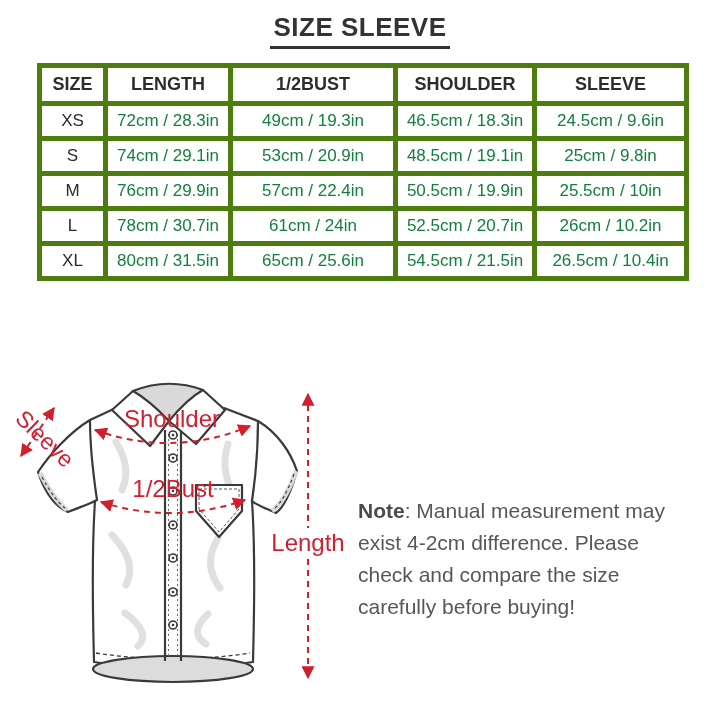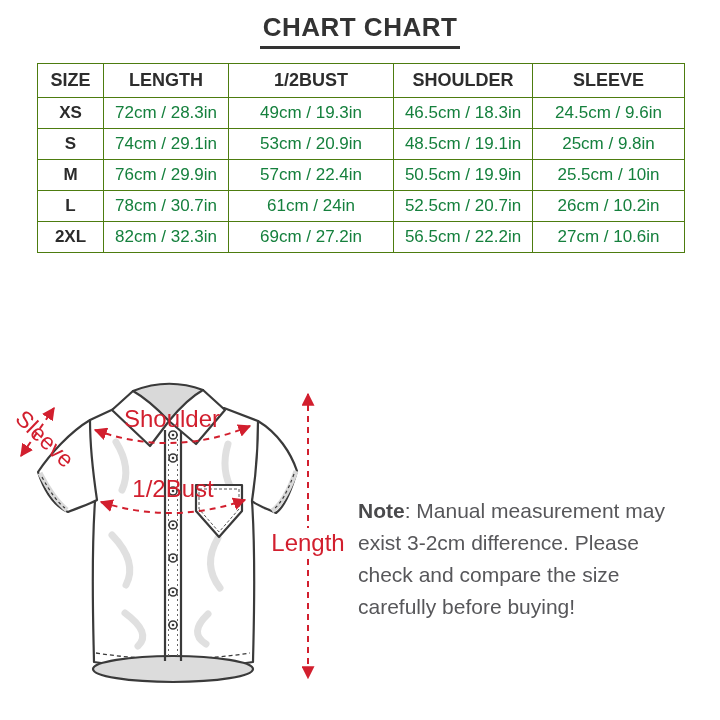--- a/index.html
+++ b/index.html
@@ -12,42 +12,42 @@
   .title{
     display:inline-block;font-size:26px;font-weight:700;color:#333333;
     letter-spacing:.5px;border-bottom:3px solid #333333;padding:0 3px 3px 3px;
   }
   
   .size-table{
     position:absolute;left:37px;top:63px;width:647px;
     border-collapse:collapse;table-layout:fixed;background:#ffffff;
   }
   .size-table th,.size-table td{
-    border:1px solid #4d7c0f;text-align:center;vertical-align:middle;padding:0;
+    border:5px solid #4d7c0f;text-align:center;vertical-align:middle;padding:0;
   }
   .size-table th{height:33px;font-size:18px;font-weight:700;color:#2d2d2d;}
   .size-table td{height:30px;font-size:17px;color:#15803d;}
-  .size-table td.size-cell{font-weight:700;color:#2b2b2b;}
+  .size-table td.size-cell{font-weight:400;color:#2b2b2b;}
   
   .shirt-svg{position:absolute;left:0;top:370px;}
   .shirt-svg text{font-family:"Liberation Sans",sans-serif;}
   
   .note{
     position:absolute;left:358px;top:474px;width:318px;
     font-size:21px;line-height:32px;color:#57575a;
   }
   .note .note-label{font-weight:700;color:#4a4a4c;}
 </style>
 </head>
 <body>
 
 <div class="canvas">
 
   <div class="title-wrap">
-    <span class="title">CHART CHART</span>
+    <span class="title">SIZE SLEEVE</span>
   </div>
 
   <table class="size-table">
     <colgroup>
       <col style="width:66px">
         <col style="width:125px">
         <col style="width:165px">
         <col style="width:139px">
         <col style="width:152px">
     </colgroup>
@@ -83,25 +83,25 @@
         <td>25.5cm / 10in</td>
       </tr>
       <tr>
         <td class="size-cell">L</td>
         <td>78cm / 30.7in</td>
         <td>61cm / 24in</td>
         <td>52.5cm / 20.7in</td>
         <td>26cm / 10.2in</td>
       </tr>
       <tr>
-        <td class="size-cell">2XL</td>
-        <td>82cm / 32.3in</td>
-        <td>69cm / 27.2in</td>
-        <td>56.5cm / 22.2in</td>
-        <td>27cm / 10.6in</td>
+        <td class="size-cell">XL</td>
+        <td>80cm / 31.5in</td>
+        <td>65cm / 25.6in</td>
+        <td>54.5cm / 21.5in</td>
+        <td>26.5cm / 10.4in</td>
       </tr>
     </tbody>
   </table>
 
   <svg class="shirt-svg" width="350" height="350" viewBox="0 0 350 350">
     <defs>
       <marker id="arw" viewBox="0 0 10 10" refX="9" refY="5" markerWidth="6.5" markerHeight="6.5" orient="auto-start-reverse">
         <path d="M0,0 L10,5 L0,10 Z" fill="#d21f2e"></path>
       </marker>
     </defs>
@@ -177,15 +177,15 @@
     </g>
     <rect x="278" y="158" width="60" height="28" fill="#ffffff"></rect>
     <g fill="#d21f2e" font-size="24">
       <text transform="translate(14,50) rotate(44)" font-size="23">Sleeve</text>
       <text x="172" y="57" text-anchor="middle">Shoulder</text>
       <text x="173" y="127" text-anchor="middle">1/2Bust</text>
       <text x="308" y="181" text-anchor="middle">Length</text>
     </g>
   </svg>
 
-  <p class="note"><span class="note-label">Note</span><span>: Manual measurement may exist 3-2cm difference. Please check and compare the size carefully before buying!</span></p>
+  <p class="note"><span class="note-label">Note</span><span>: Manual measurement may exist 4-2cm difference. Please check and compare the size carefully before buying!</span></p>
 
 </div>
 
 </body></html>

